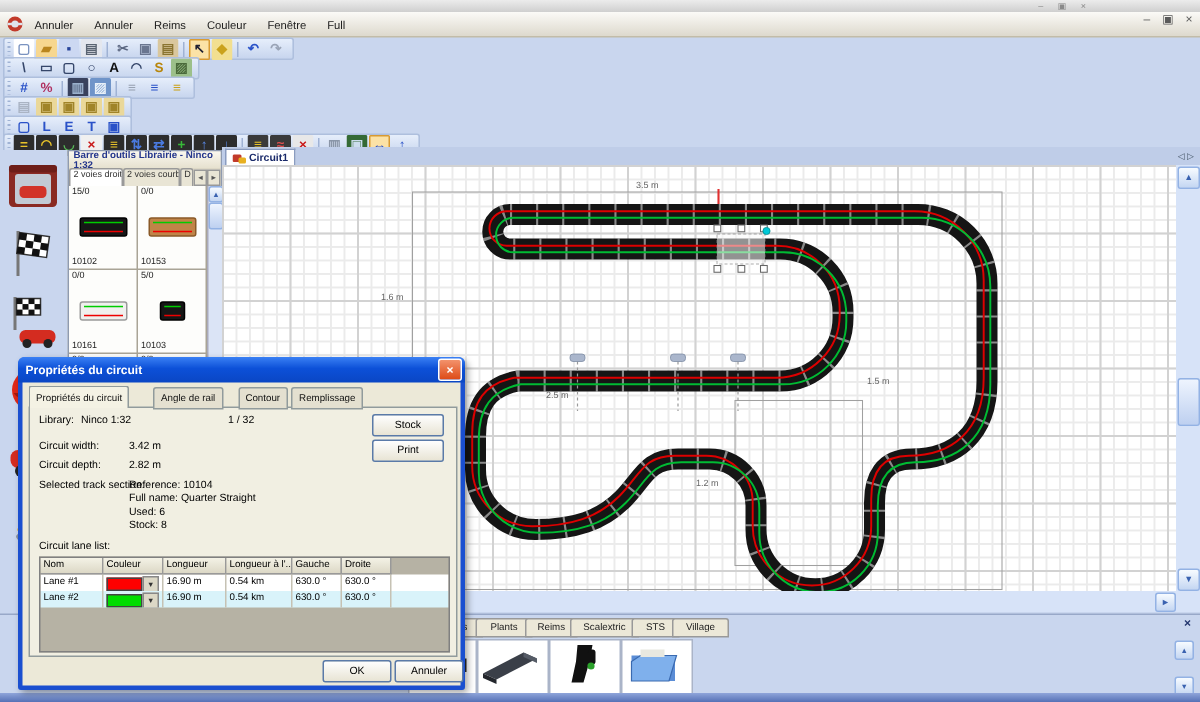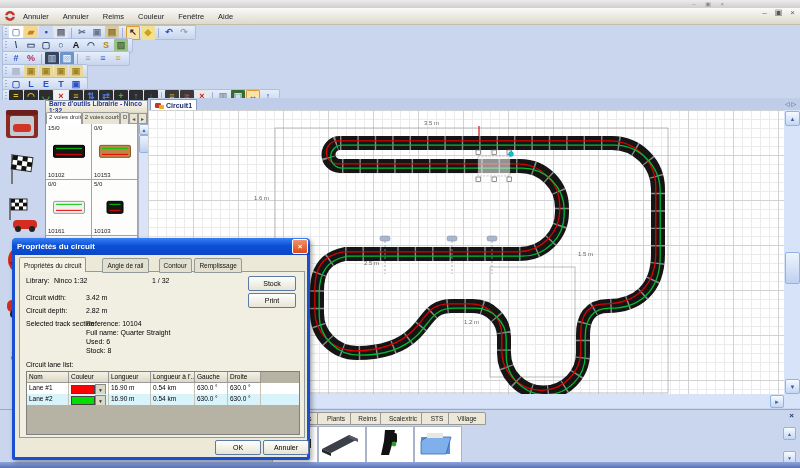--- a/index.html
+++ b/index.html
@@ -102,21 +102,21 @@
     <circle cx="6" cy="6" r="5" fill="#c23a2a"></circle>
       <circle cx="6" cy="6" r="2.4" fill="#dfe4ec"></circle>
     <rect x="1" y="5.2" width="10" height="1.6" fill="#dfe4ec"></rect>
   </svg>
   <div id="menu-items" style="display:flex;margin-left:16px;">
       <div class="menu-item">Annuler</div>
       <div class="menu-item">Annuler</div>
       <div class="menu-item">Reims</div>
       <div class="menu-item">Couleur</div>
       <div class="menu-item">Fenêtre</div>
-      <div class="menu-item">Aide</div>
+      <div class="menu-item">Full</div>
     </div>
 </div>
 <div class="abs" id="menu-controls">
   <span>–</span>
   <span>▣</span>
   <span>×</span>
 </div>
 
 <div class="tbrow" id="tbr-standard" style="left:2px;top:25px">
     <div class="tbi" title="new-file" style="background: rgb(255, 255, 255); color: rgb(122, 147, 192);">▢</div>

